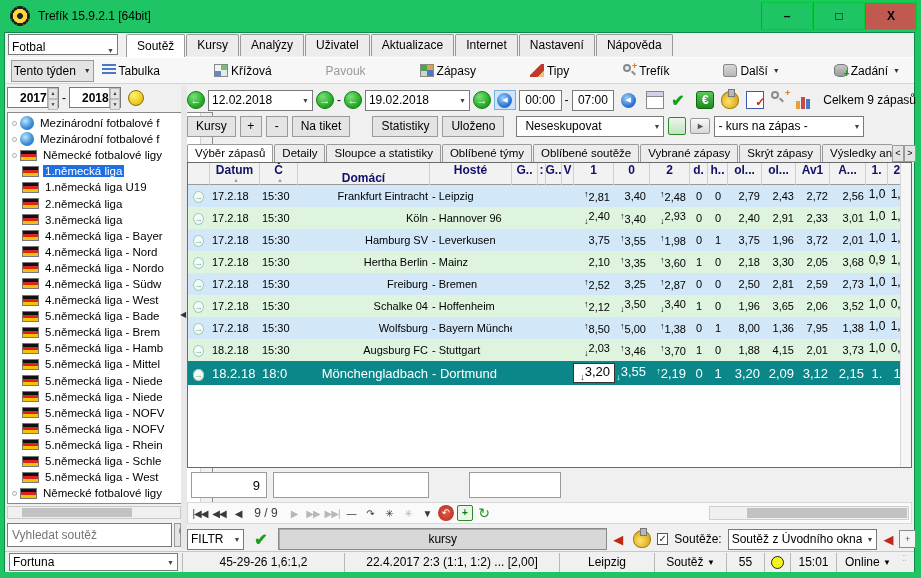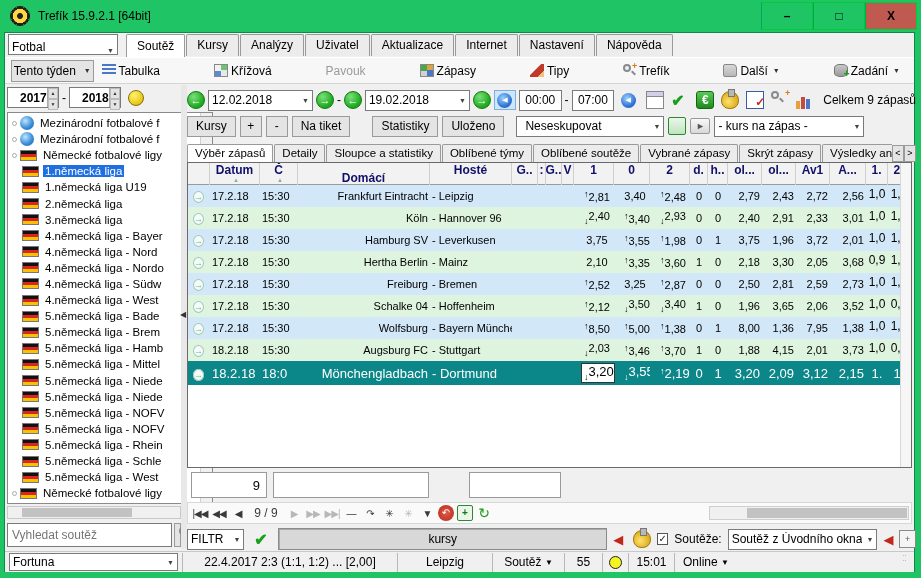--- a/index.html
+++ b/index.html
@@ -125,21 +125,21 @@
   #thead .hc.ar { justify-content:flex-end; }
   .trow { height:22px; font-size:11px; white-space:nowrap; }
   .trow.blue { background:#d2e7f7; }
   .trow.green { background:#def4de; }
   .trow.selected { background:#0b8689; color:#fff; height:24px; font-size:13px; }
   .tc { overflow:hidden; padding:0 2px; }
   .tc.ctr { text-align:center; } .tc.rt { text-align:right; } 
   .row-arrow { width:13px; height:13px; border:1px solid #9ec8b8; border-radius:50%; color:#7ab09a; font-size:9px; line-height:11px; text-align:center; margin-left:3px; background:#f4fbf8; }
   .globe-ic { width:14px; height:14px; border-radius:50%; background:radial-gradient(circle at 38% 32%, #d8f2ff, #53a8de 45%, #2a70b8 80%); margin:0 auto; position:relative; }
   .globe-ic::after { content:""; position:absolute; left:3px; top:6px; width:7px; height:5px; background:#4aa060; border-radius:50%; opacity:.8; }
-  .oddcell { text-align:center; padding-right:4px;margin-left:8px; }
+  .oddcell { text-align:right; padding-right:4px; }
   .arr { font-size:9px; display:inline-block; }
   .arr.up { vertical-align:4px; } .arr.down { vertical-align:-4px; }
   .sup { font-size:12px; vertical-align:5px; }
   .trow.selected .sup { font-size:13px; vertical-align:0; }
   .focus-cell { background:#fff; color:#000; outline:1px solid #333; }
 
   
   #boxesrow { position:absolute; left:4px; top:387px; display:flex; gap:6px; align-items:center; }
   .numbox { height:26px; background:#fff; border:1px solid #9a9a9a; font-size:13px; display:flex; align-items:center; justify-content:flex-end; padding:0 6px; }
   #navrow { position:absolute; left:0; top:417px; width:725px; height:22px; background:#fafafa; border:1px solid #d8d8d8; display:flex; align-items:center; gap:2px; padding-left:4px; }
@@ -821,20 +821,21 @@
 
     </div>
 
     <div id="statusbar">
       <div class="seg" id="seg-bookmaker">
         <div class="combo" id="bookmaker-combo">
           <span class="cval">Fortuna</span>
           <span class="carrow">▼</span>
         </div>
       </div>
+      <div class="seg" id="seg-stats">45-29-26  1,6:1,2</div>
       <div class="seg" id="seg-match">22.4.2017 2:3 (1:1, 1:2) ... [2,00]</div>
       <div class="seg" id="seg-tikety">Leipzig</div>
       <div class="seg" id="seg-soutez">
         <span>Soutěž</span>&nbsp;<span style="font-size:8px">▼</span>
       </div>
       <div class="seg" id="seg-count">55</div>
       <div class="seg" id="seg-lamp">
           <span class="lamp"></span>
         </div>
       <div class="seg" id="seg-time">15:01</div>

